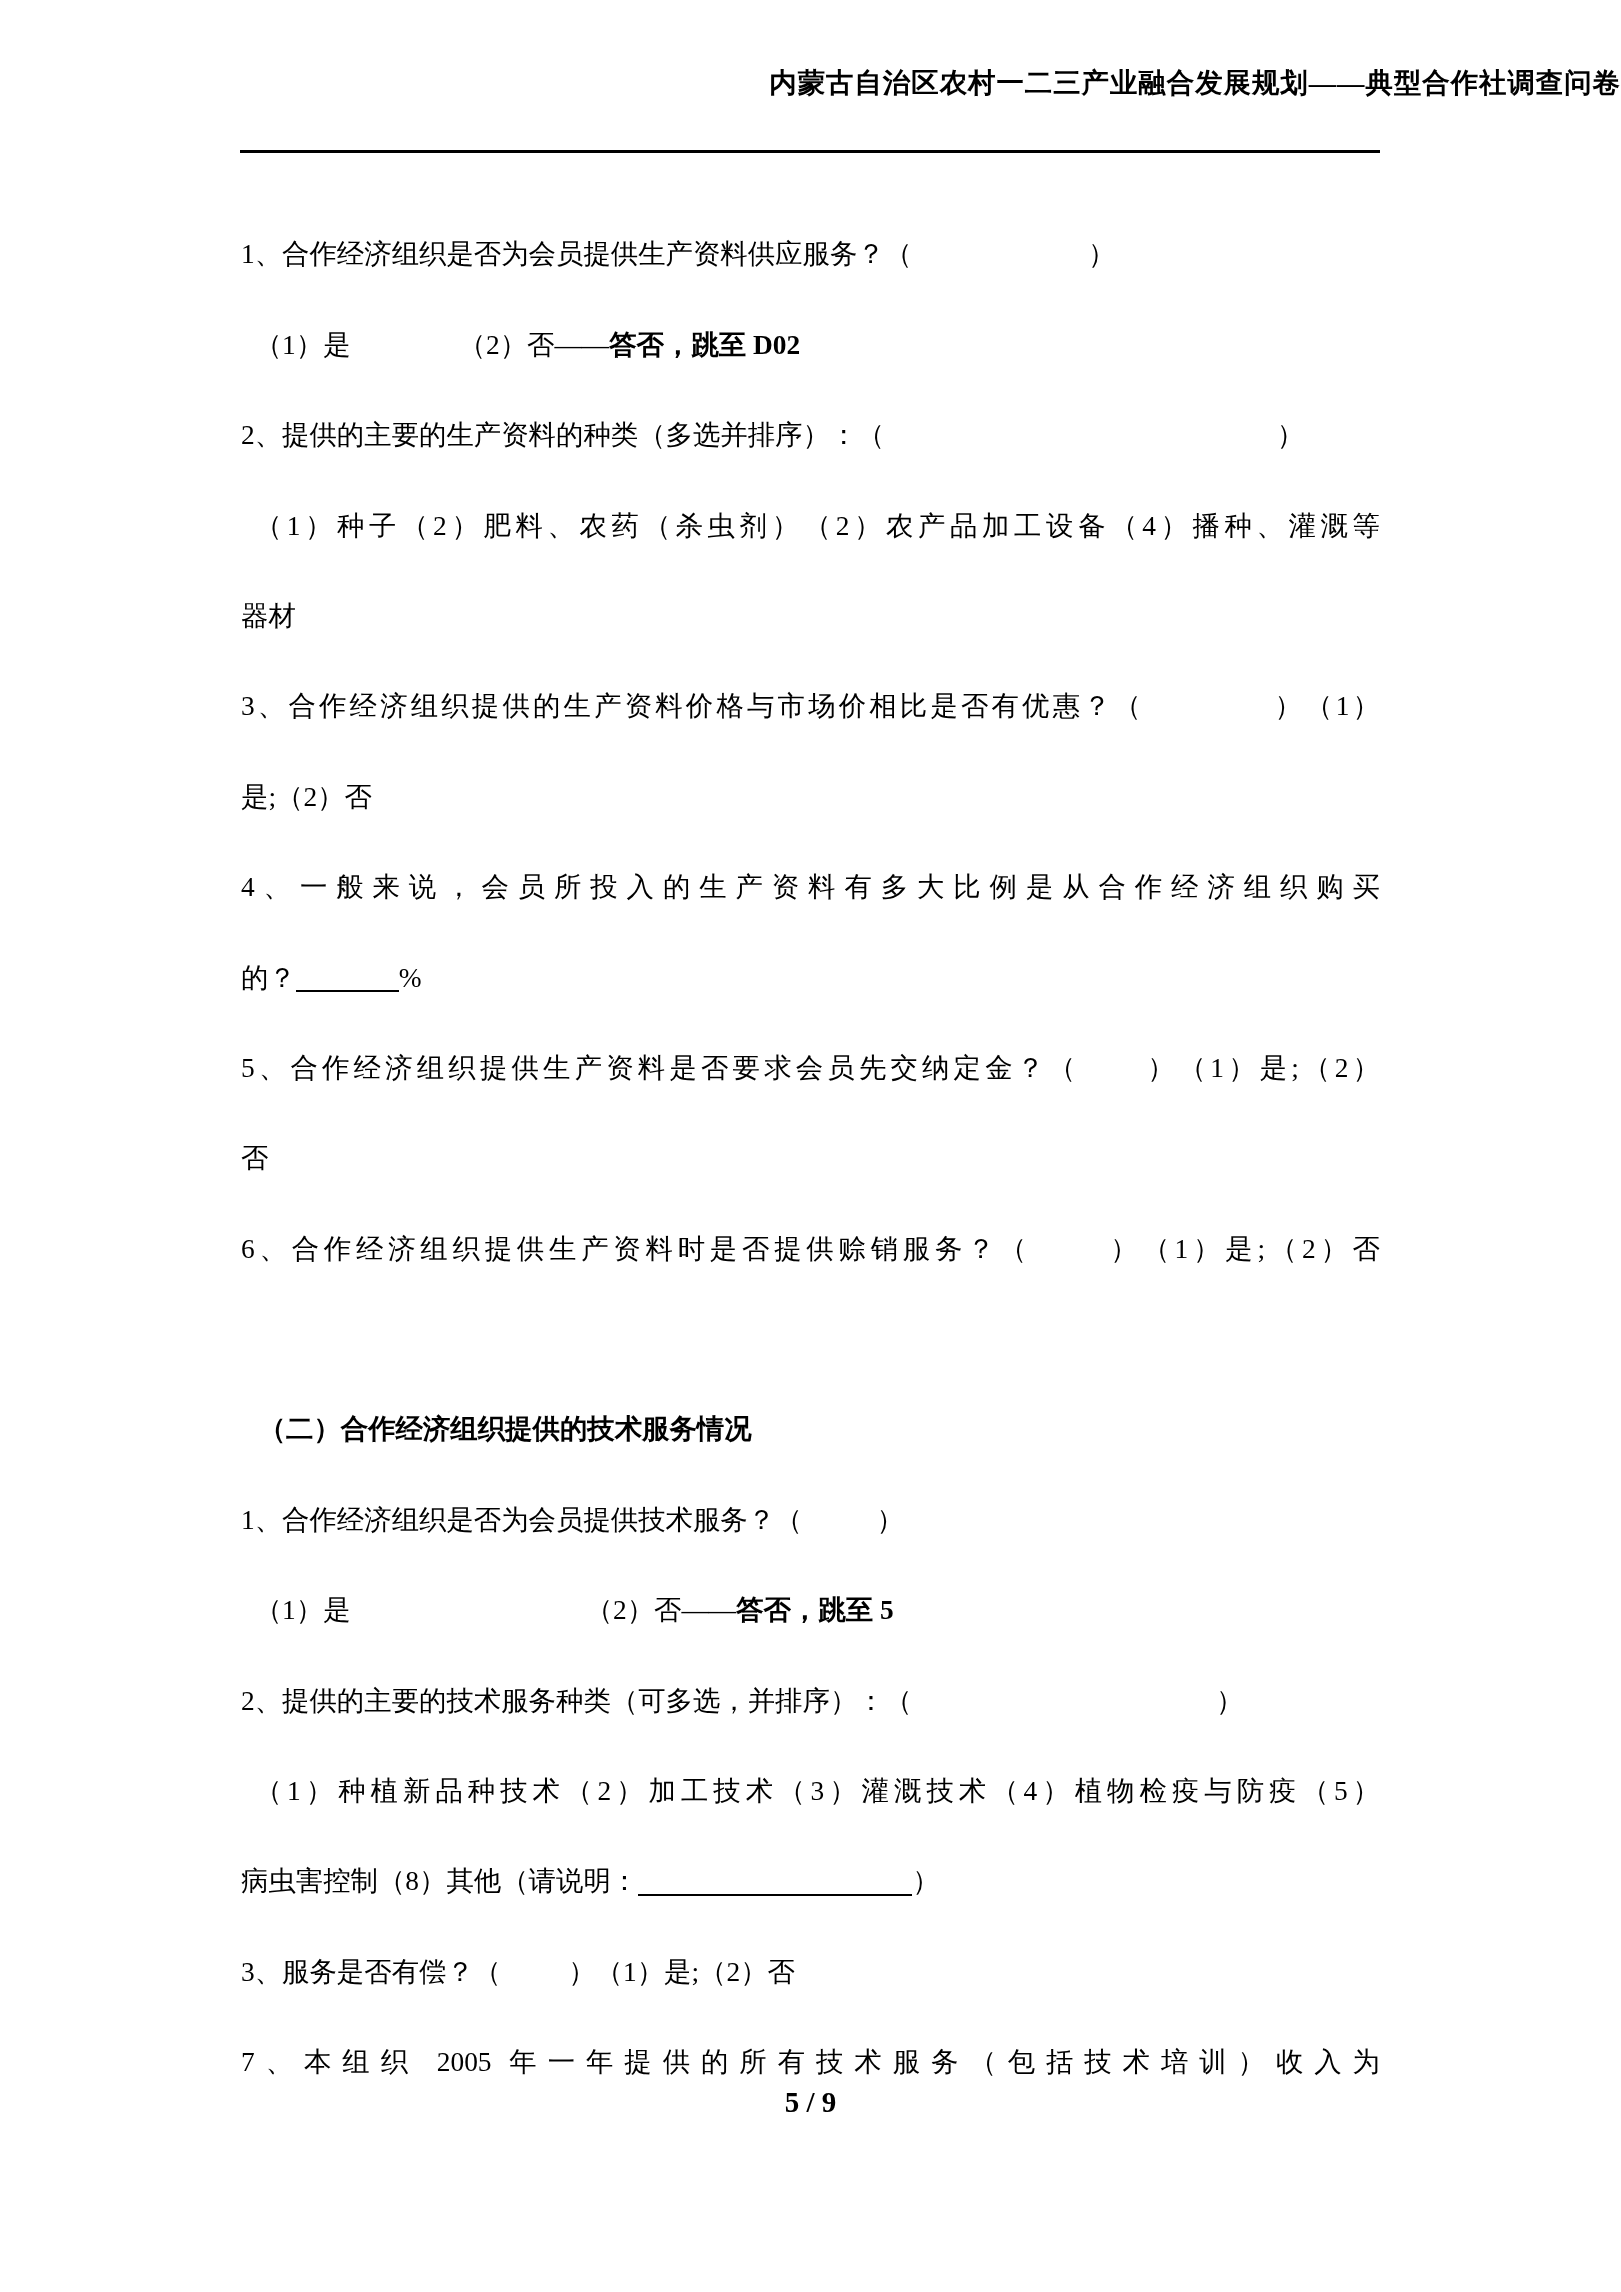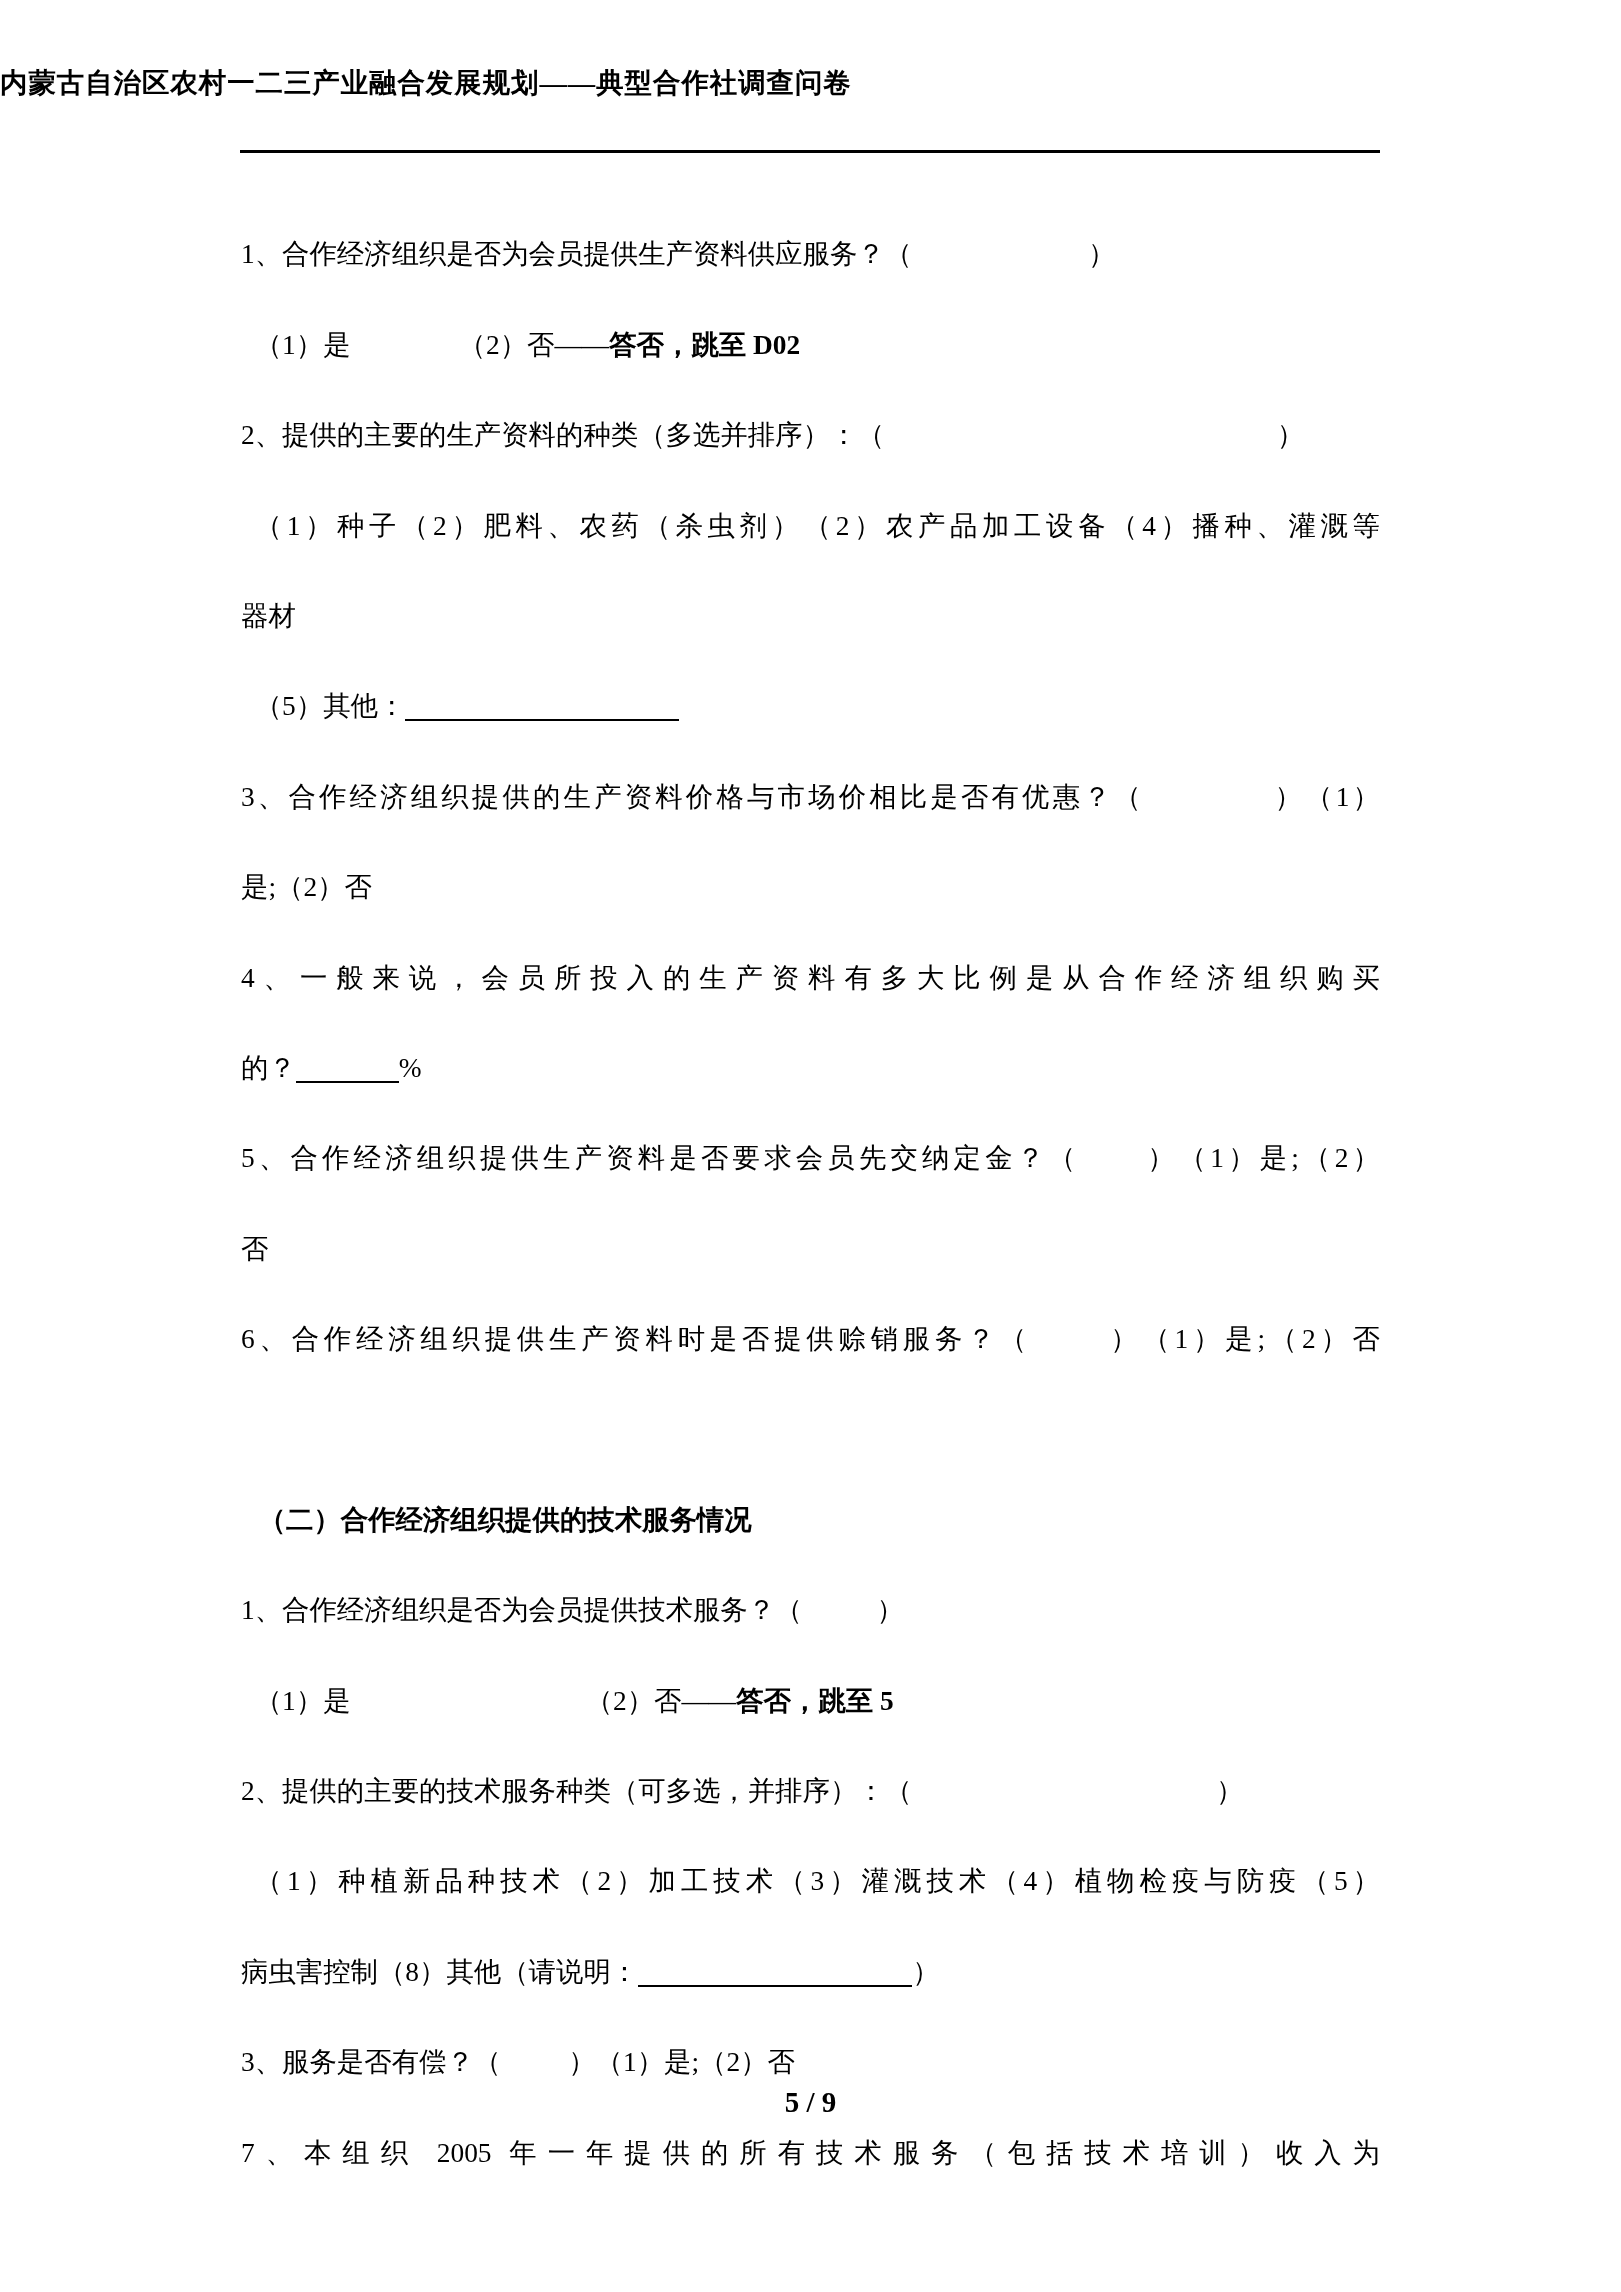--- a/index.html
+++ b/index.html
@@ -7,21 +7,21 @@
     position:relative;
     width:1621px;height:2293px;
     margin:0 auto;
     background:#ffffff;
     color:#000;
     font-family:"Liberation Serif","DejaVu Serif",serif;
     overflow:hidden;
   }
   .title{
     position:absolute;top:65px;left:0;width:100%;
-    text-align:left;
+    text-align:right;
     font-size:27.4px;font-weight:bold;
     letter-spacing:1px;
     white-space:nowrap;
   }
   .rule{
     position:absolute;top:150px;left:240px;
     width:1140px;height:2.9px;background:#000;
   }
   .body{
     position:absolute;top:196px;left:241px;width:1139px;
@@ -63,21 +63,20 @@
 
     <p class="ln"><span>1、合作经济组织是否为会员提供生产资料供应服务？（</span><span class="g w180"></span><span>）</span></p>
 
     <p class="ln ind"><span>（1）是</span><span class="g w110"></span><span>（2）否——</span><span class="b">答否，跳至 D02</span></p>
 
     <p class="ln"><span>2、提供的主要的生产资料的种类（多选并排序）：（</span><span class="g w400"></span><span>）</span></p>
 
     <p class="ln just ind">（1）种子（2）肥料、农药（杀虫剂）（2）农产品加工设备（4）播种、灌溉等</p>
     <p class="ln">器材</p>
 
-    <p class="ln ind"><span>（5）其他：</span><span class="u w280"></span></p>
 
     <p class="ln just"><span>3、合作经济组织提供的生产资料价格与市场价相比是否有优惠？（</span><span class="g w130"></span><span>）（1）</span></p>
     <p class="ln">是;（2）否</p>
 
     <p class="ln just">4、一般来说，会员所投入的生产资料有多大比例是从合作经济组织购买</p>
     <p class="ln"><span>的？</span><span class="u w105"></span><span>%</span></p>
 
     <p class="ln just"><span>5、合作经济组织提供生产资料是否要求会员先交纳定金？（</span><span class="g w64"></span><span>）（1）是;（2）</span></p>
     <p class="ln">否</p>
 

